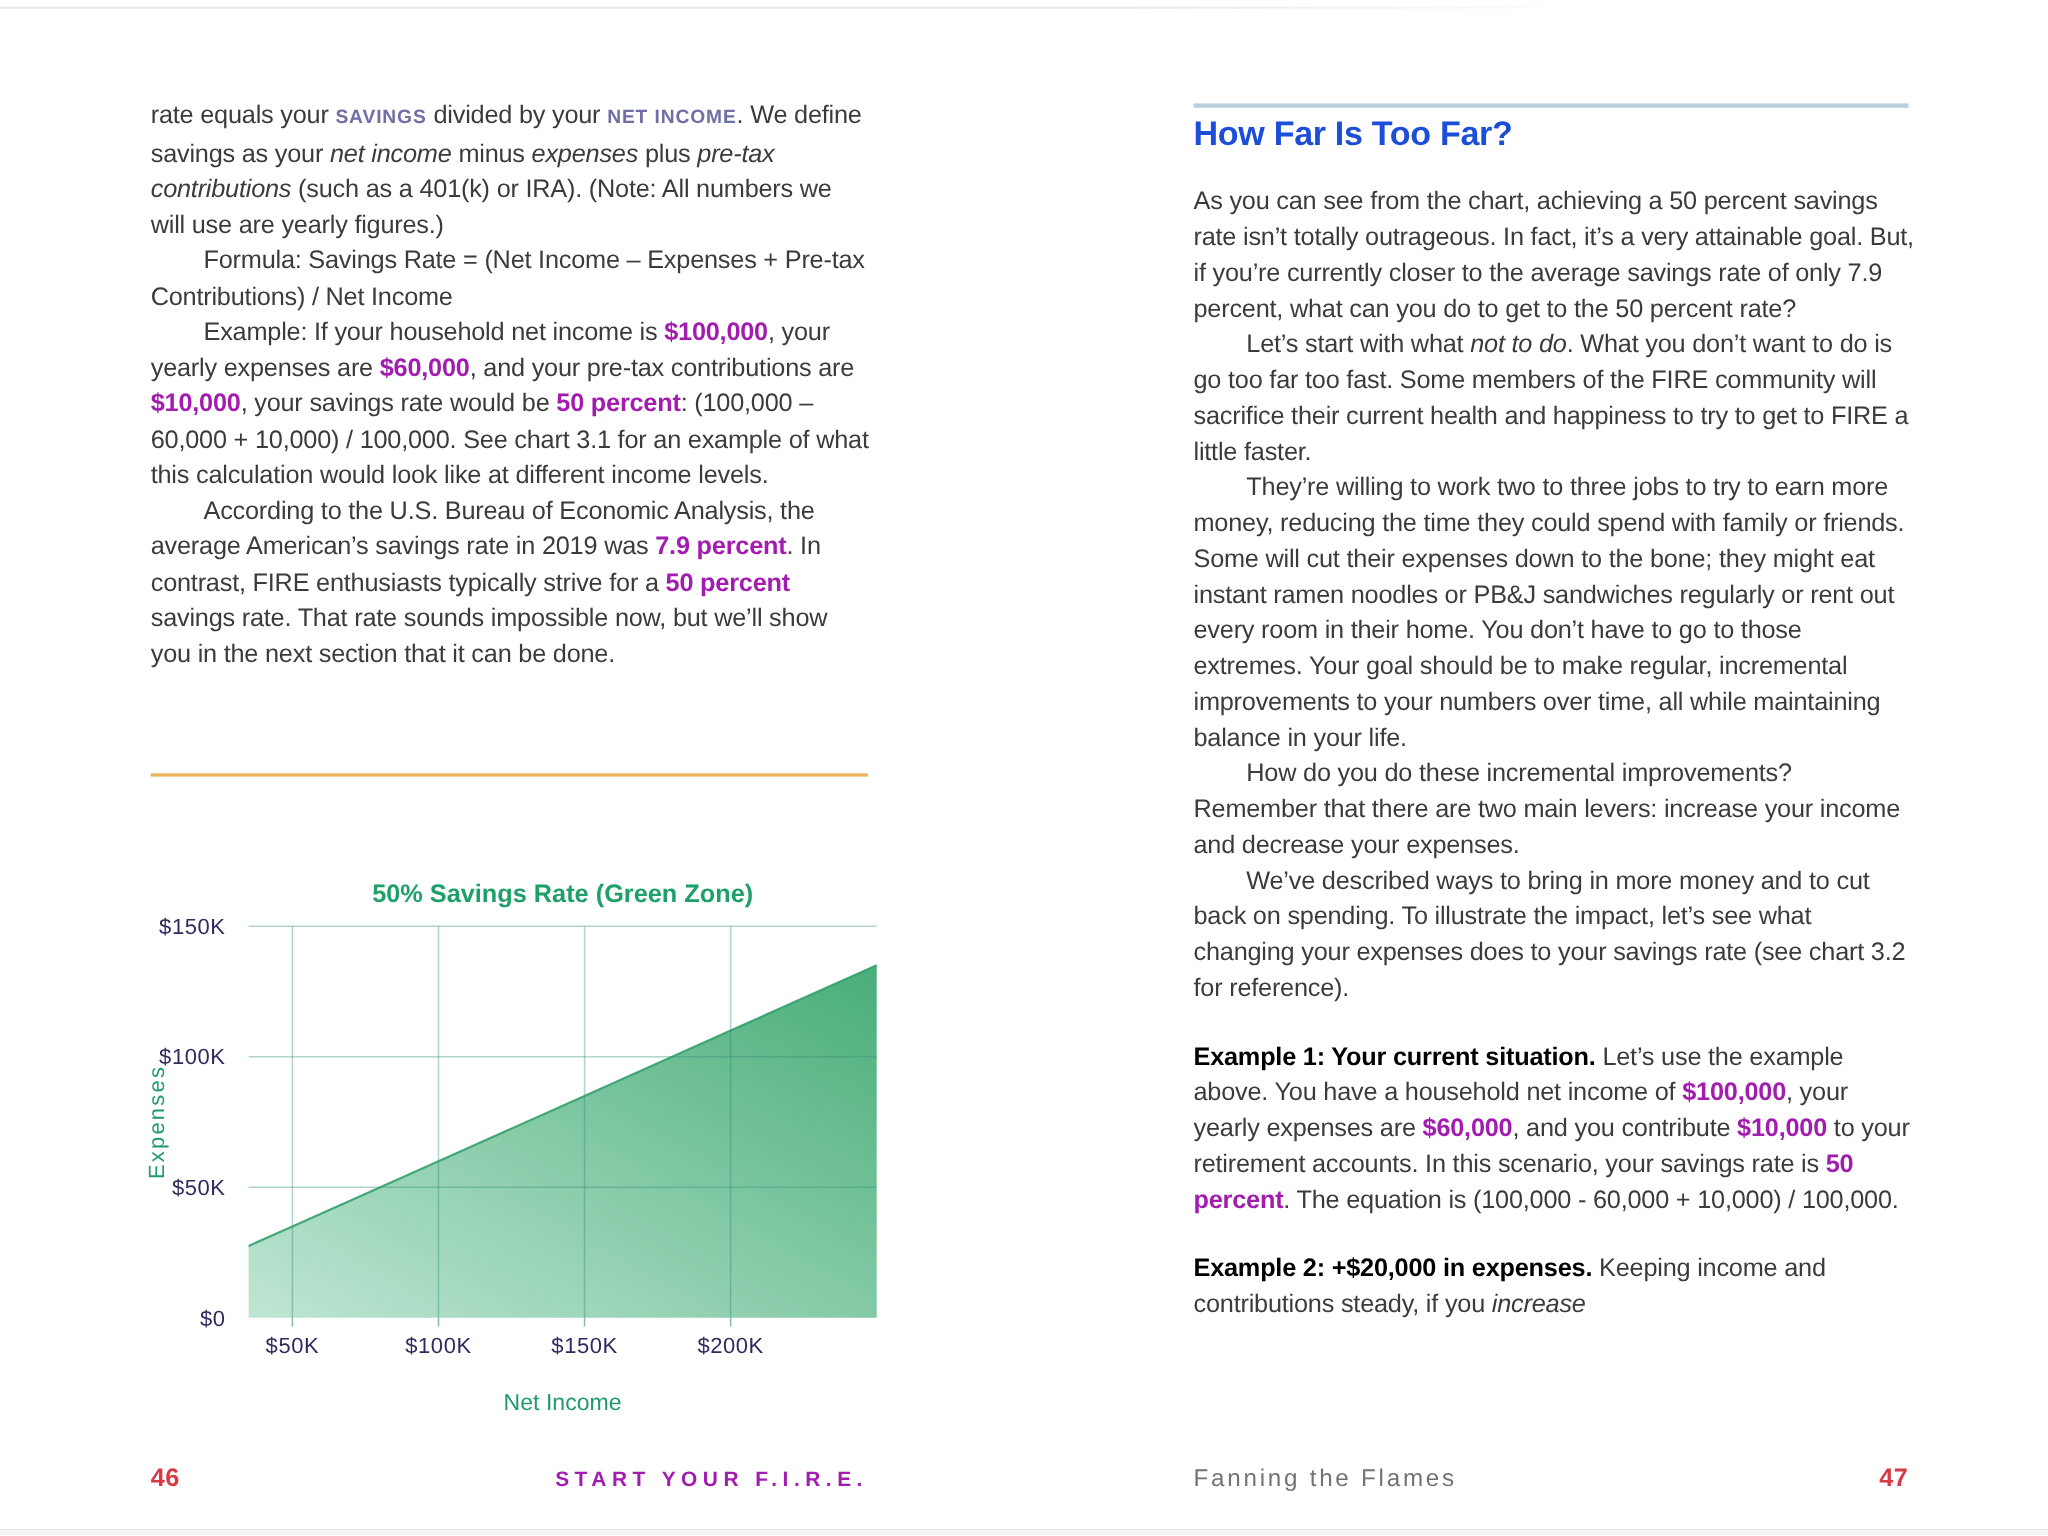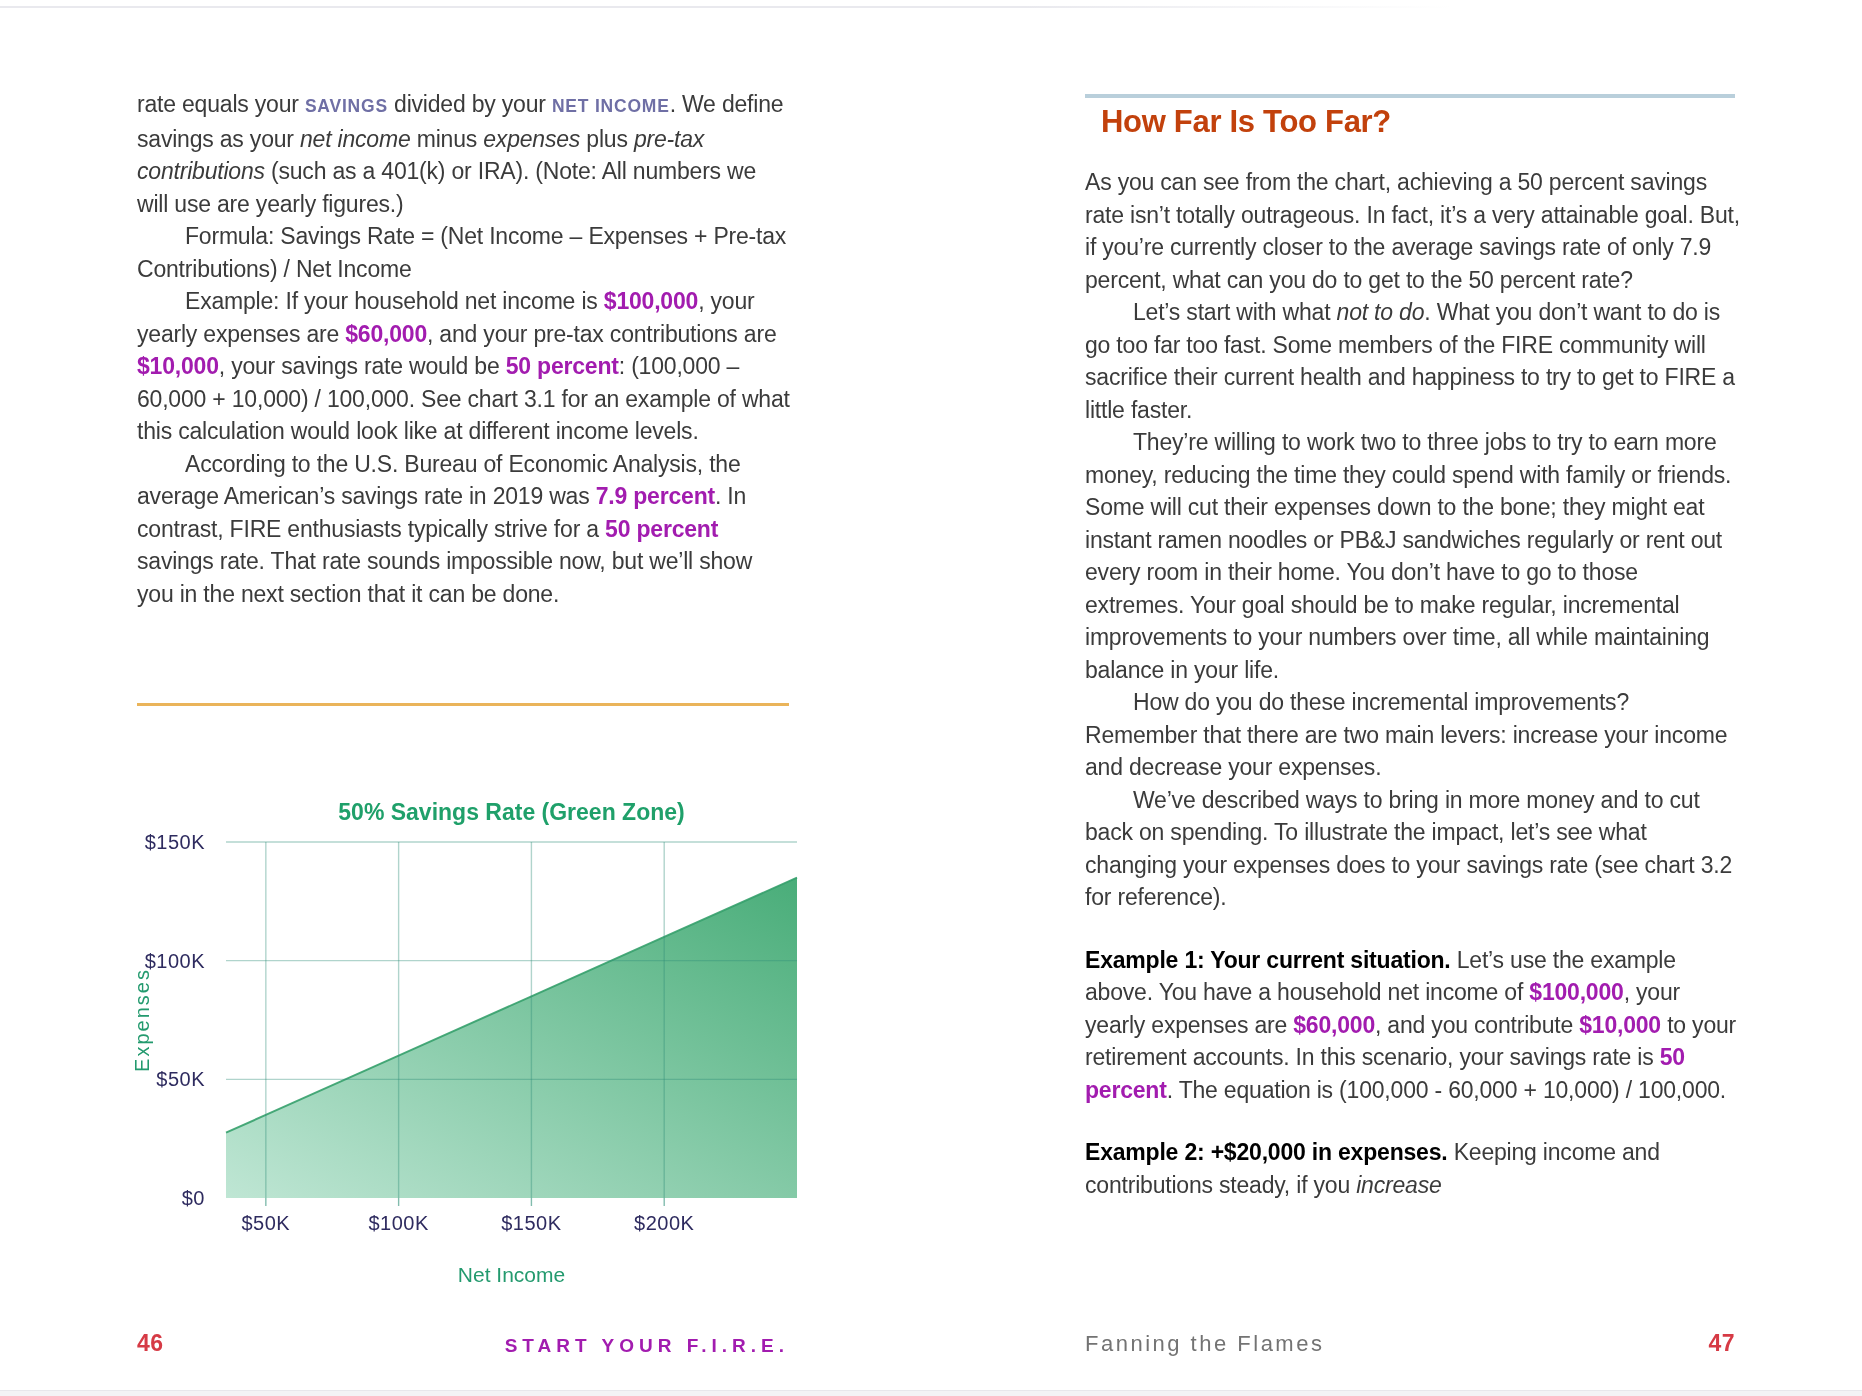--- a/index.html
+++ b/index.html
@@ -31,26 +31,26 @@
 
   
   .chart-rule{position:absolute;left:137px;top:703px;width:652px;height:3px;background:#eab45a;}
   .chart-caption{position:absolute;left:137px;top:716px;width:655px;font-size:23px;line-height:31px;letter-spacing:-0.2px;}
   .cap-b{font-weight:bold;color:#12818f;}
   .cap-r{color:#2d98a5;}
   .chart-wrap{position:absolute;left:115px;top:790px;width:700px;height:520px;}
 
   
   .rule-blue{position:absolute;left:154px;top:94px;width:650px;height:4px;background:#b9cfdb;}
-  .heading{position:absolute;left:170px;top:104px;width:650px;margin:0;
-    font-size:31px;font-weight:bold;color:#c2410c;letter-spacing:-0.3px;}
+  .heading{position:absolute;left:154px;top:104px;width:650px;margin:0;
+    font-size:31px;font-weight:bold;color:#1d4ed8;letter-spacing:-0.3px;}
 
   
   .footer{position:absolute;top:1330px;display:flex;justify-content:space-between;align-items:baseline;}
-  .footer-left{left:137px;width:652px;align-items:flex-end;}
+  .footer-left{left:137px;width:652px;}
   .footer-right{left:154px;width:650px;}
   .folio{font-size:23px;font-weight:bold;color:#d63a45;letter-spacing:0.5px;}
   .runfoot-navy{font-size:19px;color:#a21caf;letter-spacing:5px;font-weight:bold;}
   .runfoot-orange{font-size:22px;color:#737373;letter-spacing:2.5px;}
 </style>
 </head>
 <body>
 
 <div class="edge-top"></div>
 <div class="edge-bottom"></div>

